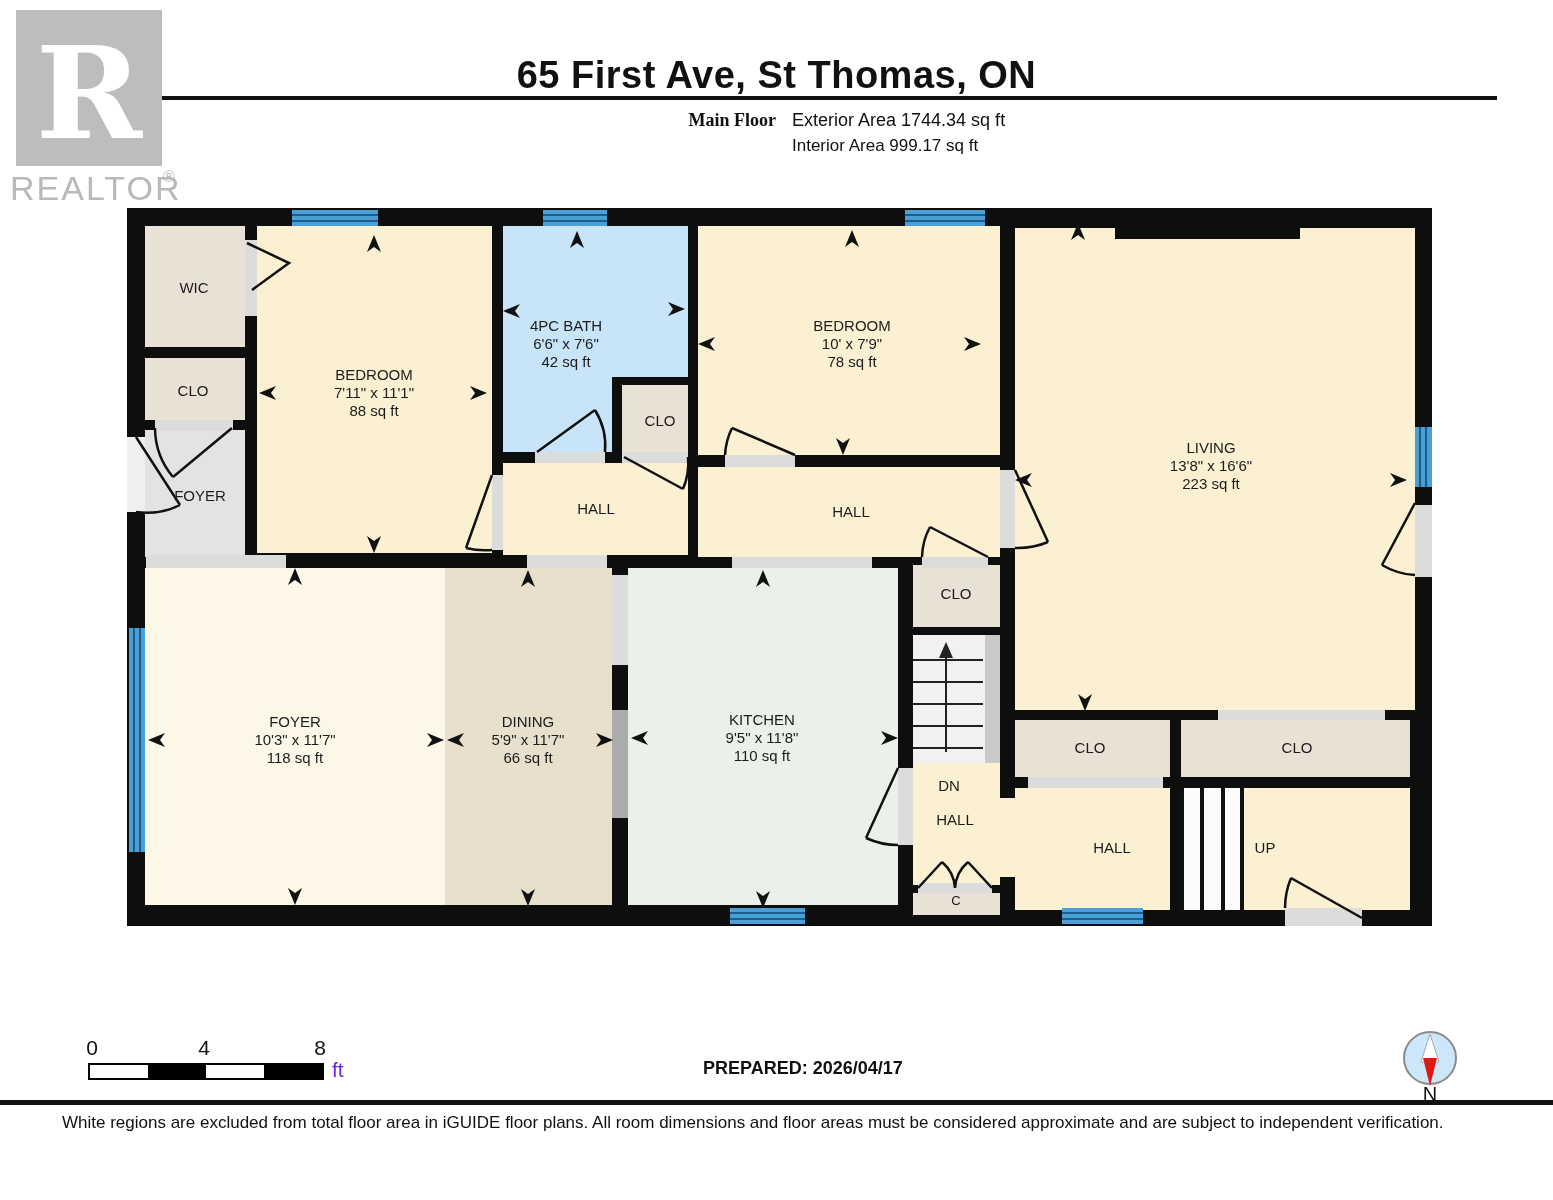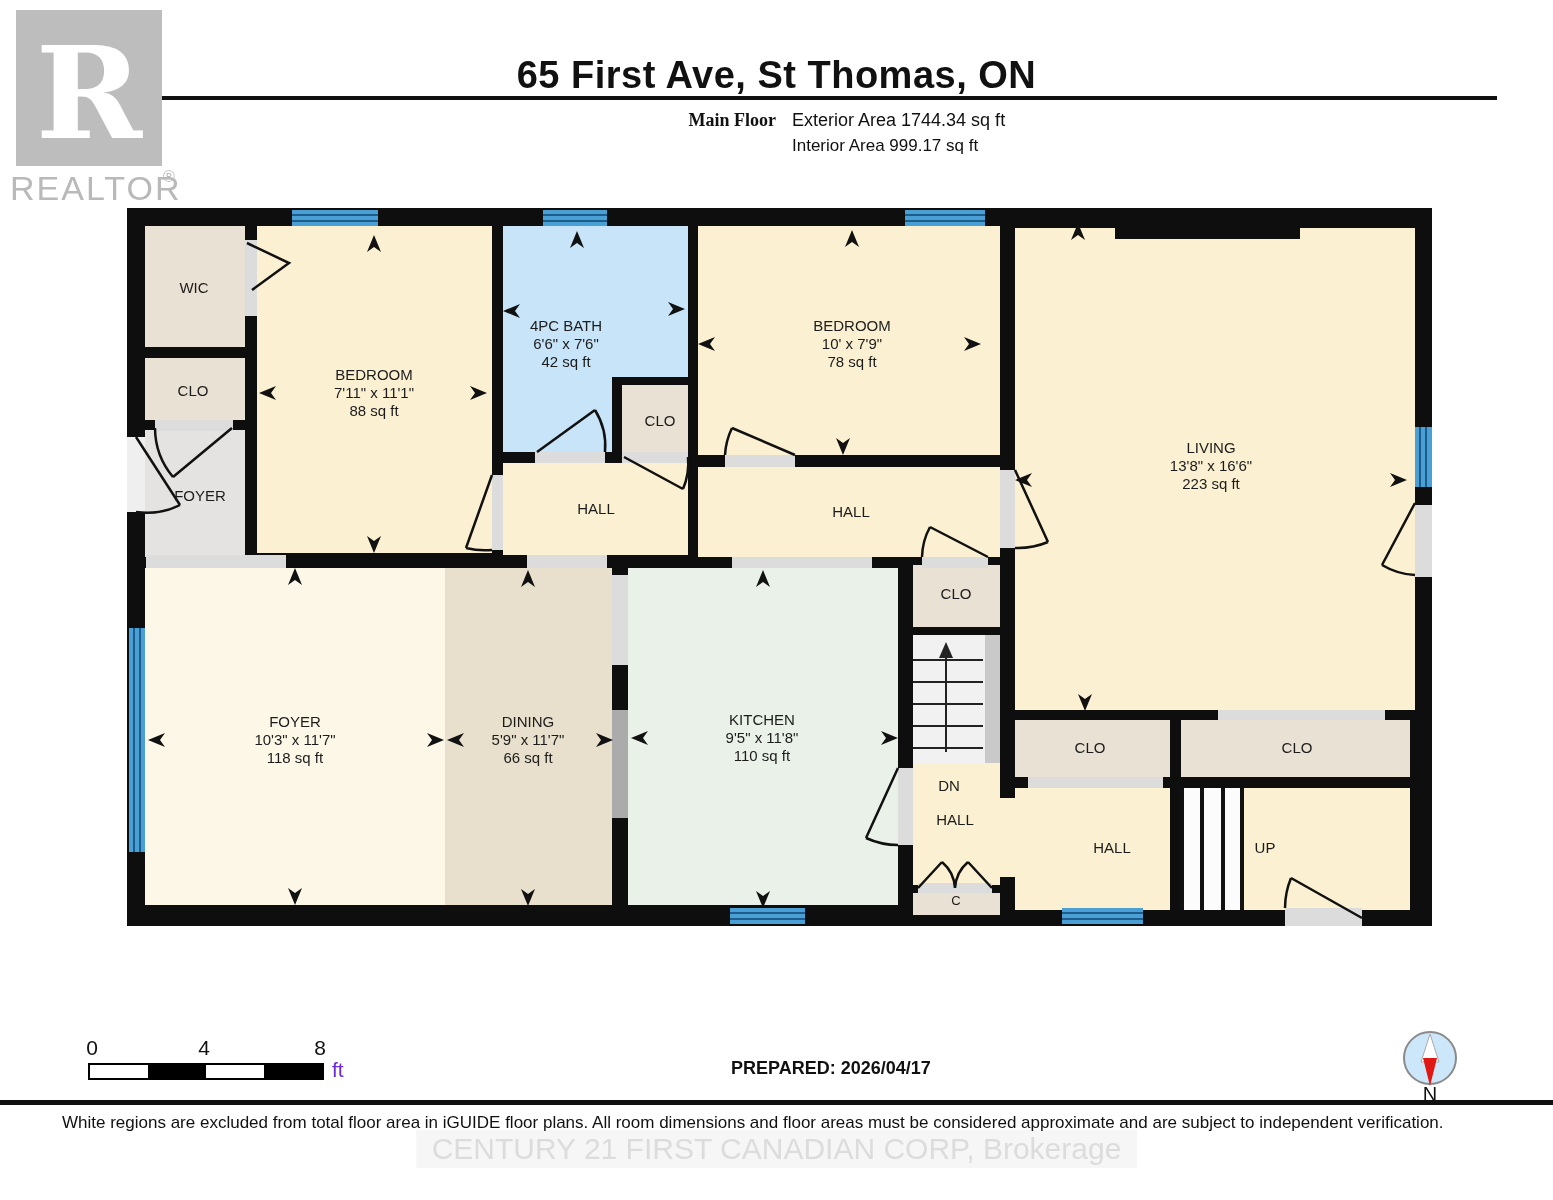--- a/index.html
+++ b/index.html
@@ -8,21 +8,21 @@
   .plan-svg{position:absolute;left:0;top:0;}
   .txt{position:absolute;color:#111;}
   .page-title{top:54px;left:0;width:100%;text-align:center;font-size:38px;font-weight:bold;letter-spacing:.5px;}
   .floor-label{top:110px;left:560px;width:216px;text-align:right;font-size:18px;font-weight:bold;font-family:Liberation Serif, serif;}
   .ext-area{top:110px;left:792px;font-size:18px;}
   .int-area{top:136px;left:792px;font-size:17px;}
   .rl{position:absolute;transform:translate(-50%,-50%);text-align:center;white-space:nowrap;
       font-size:15px;line-height:18px;color:#1c1c1c;}
   .tick{position:absolute;font-size:21px;color:#111;transform:translateX(-50%);}
   .unit{position:absolute;font-size:21px;color:#6d28d9;}
-  .prepared{top:1058px;left:703px;font-size:18px;font-weight:bold;margin-left:28px;}
+  .prepared{top:1058px;left:703px;font-size:18px;font-weight:bold;}
   .north-label{top:1083px;left:1430px;transform:translateX(-50%);font-size:20px;}
   .disclaimer{top:1113px;left:62px;font-size:17px;}
   .watermark{top:1130px;left:50%;transform:translateX(-50%);font-size:30px;color:#dcdcdc;
              background:rgba(0,0,0,0.035);padding:2px 16px;white-space:nowrap;}
   .scalebar{position:absolute;left:88px;top:1063px;width:232px;height:13px;border:2px solid #000;
             display:flex;}
   .scalebar .seg{flex:1;height:100%;}
 </style>
 </head>
 <body>
@@ -256,15 +256,14 @@
   <div class="seg" style="background:#000"></div>
 </div>
 <div class="tick" style="left:92px;top:1036px">0</div>
 <div class="tick" style="left:204px;top:1036px">4</div>
 <div class="tick" style="left:320px;top:1036px">8</div>
 <div class="unit" style="left:332px;top:1058px">ft</div>
 
 <div class="txt prepared">PREPARED: 2026/04/17</div>
 <div class="txt north-label">N</div>
 <div class="txt disclaimer">White regions are excluded from total floor area in iGUIDE floor plans. All room dimensions and floor areas must be considered approximate and are subject to independent verification.</div>
-<div class="txt watermark">CENTURY 21 FIRST CANADIAN CORP, Brokerage</div>
 
 </div>
 
 </body></html>

